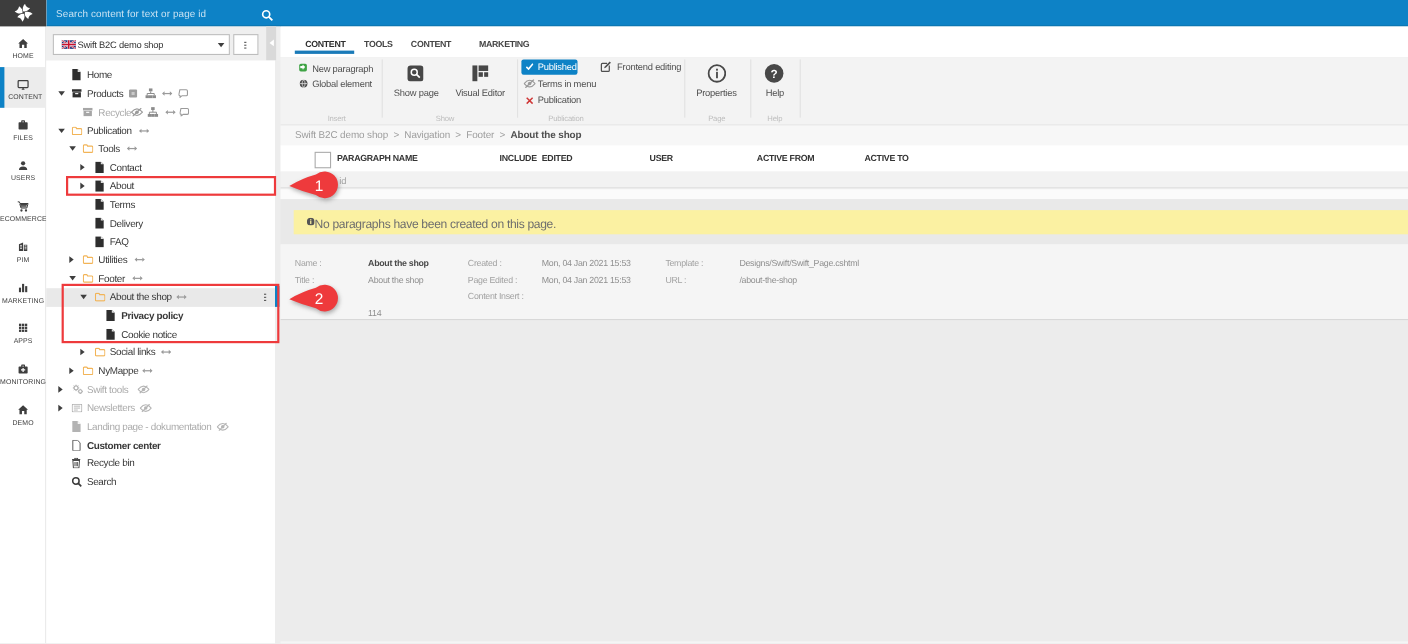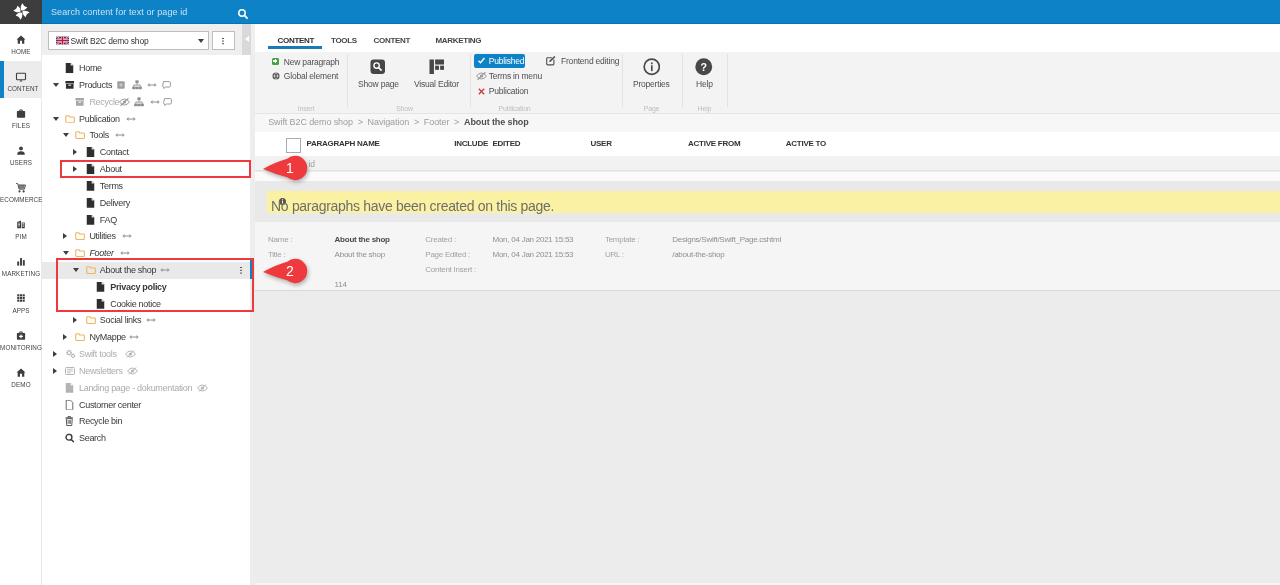--- a/index.html
+++ b/index.html
@@ -388,21 +388,21 @@
       <div class="trtext" style="left:47.4px;">Utilities</div>
       <svg class="ticon" style="left:80.0px" width="10" height="7">
         <use href="#i-harrow"></use>
       </svg>
     </div>
     <div class="abs treerow" style="top:244.6px">
       <div class="caret cdown" style="left:20.9px"></div>
       <svg class="ticon" style="left:33.4px" width="10" height="8.5">
         <use href="#i-folder"></use>
       </svg>
-      <div class="trtext" style="left:47.4px;font-style:italic;">Footer</div>
+      <div class="trtext" style="left:47.4px;">Footer</div>
       <svg class="ticon" style="left:78.0px" width="10" height="7">
         <use href="#i-harrow"></use>
       </svg>
     </div>
     <div class="abs treerow rowsel" style="top:261.5px">
       <div class="caret cdown" style="left:31.3px"></div>
       <svg class="ticon" style="left:43.8px" width="10" height="8.5">
         <use href="#i-folder"></use>
       </svg>
       <div class="trtext" style="left:57.8px;">About the shop</div>
@@ -469,21 +469,21 @@
       </svg>
       <div class="trtext g" style="left:37.0px;color:#ababab">Landing page - dokumentation</div>
       <svg class="ticon" style="left:155.0px" width="11" height="8">
         <use href="#i-eye"></use>
       </svg>
     </div>
     <div class="abs treerow" style="top:396.1px">
       <svg class="ticon" style="left:23.0px" width="9" height="10.5">
         <use href="#i-pageoutline"></use>
       </svg>
-      <div class="trtext" style="left:37.0px;">Customer center</div>
+      <div class="trtext" style="left:37.0px;font-weight:bold;">Customer center</div>
     </div>
     <div class="abs treerow" style="top:412.9px">
       <svg class="ticon" style="left:23.0px" width="8.5" height="10">
         <use href="#i-trash"></use>
       </svg>
       <div class="trtext" style="left:37.0px;">Recycle bin</div>
     </div>
     <div class="abs treerow" style="top:429.8px">
       <svg class="ticon" style="left:23.0px" width="9.5" height="9.5">
         <use href="#i-mag"></use>
@@ -587,21 +587,21 @@
 <div class="th" style="left:688px">ACTIVE FROM</div>
 <div class="th" style="left:785.8px">ACTIVE TO</div>
 
 <div class="abs lbl" style="left:308.5px;top:158.5px;font-size:8.5px;color:#a0a0a0;letter-spacing:-.2px">id</div>
 
 <svg class="abs" style="left:279px;top:198px" width="7" height="7" viewBox="0 0 10 10">
     <circle cx="5" cy="5" r="5" fill="#555"></circle>
     <rect x="4.2" y="4" width="1.6" height="4" fill="#fbf1a2"></rect>
     <rect x="4.2" y="1.8" width="1.6" height="1.6" fill="#fbf1a2"></rect>
   </svg>
-<div class="abs lbl" style="left:271px;top:197.5px;font-size:14px;color:#6e6e6e;letter-spacing:-.3px">No paragraphs have been created on this page.</div>
+<div class="abs lbl" style="left:286px;top:197.5px;font-size:11px;color:#6e6e6e;letter-spacing:-.3px">No paragraphs have been created on this page.</div>
 
 <div class="info-l" style="left:268px;top:234.5px">Name :</div>
 <div class="info-v" style="left:334.6px;top:234.5px;font-weight:bold;color:#4a4a4a">About the shop</div>
 <div class="info-l" style="left:425.3px;top:234.5px">Created :</div>
 <div class="info-v" style="left:492.5px;top:234.5px">Mon, 04 Jan 2021 15:53</div>
 <div class="info-l" style="left:604.9px;top:234.5px">Template :</div>
 <div class="info-v" style="left:672.2px;top:234.5px">Designs/Swift/Swift_Page.cshtml</div>
 <div class="info-l" style="left:268px;top:250px">Title :</div>
 <div class="info-v" style="left:334.6px;top:250px">About the shop</div>
 <div class="info-l" style="left:425.3px;top:250px">Page Edited :</div>

